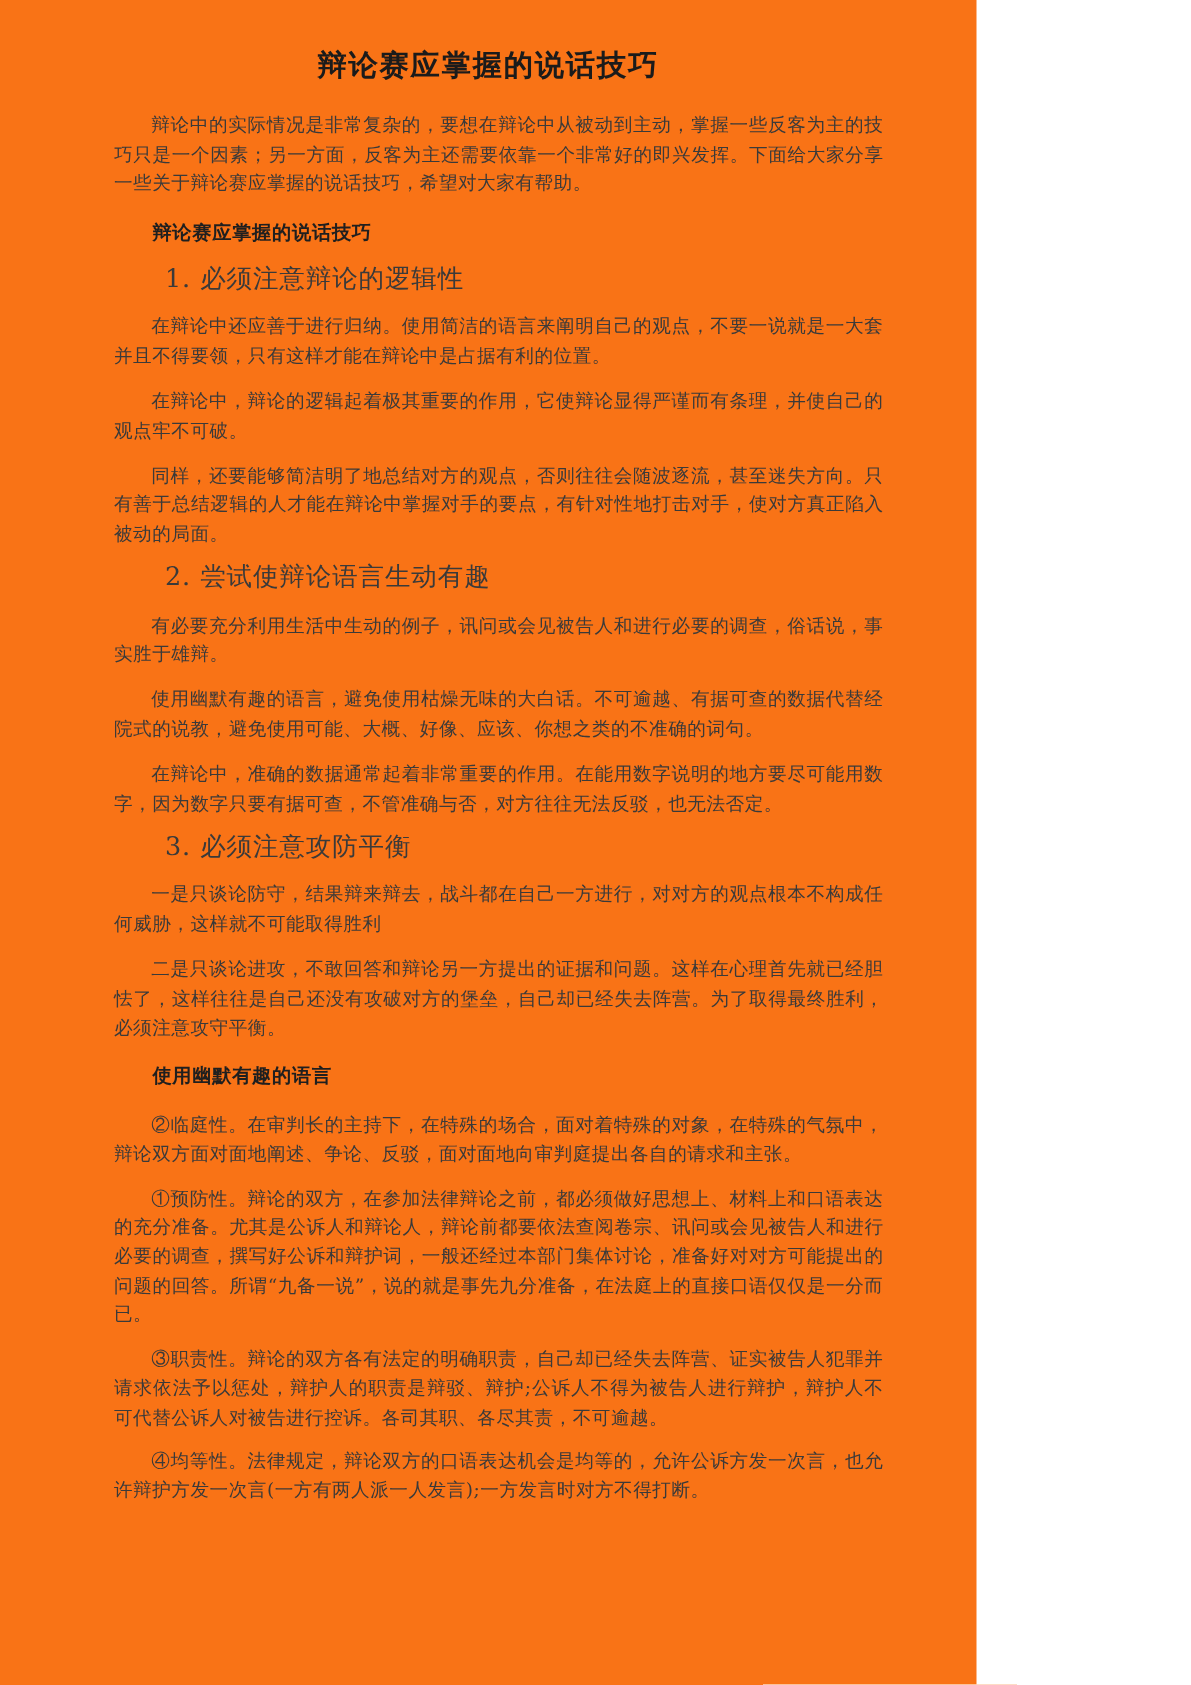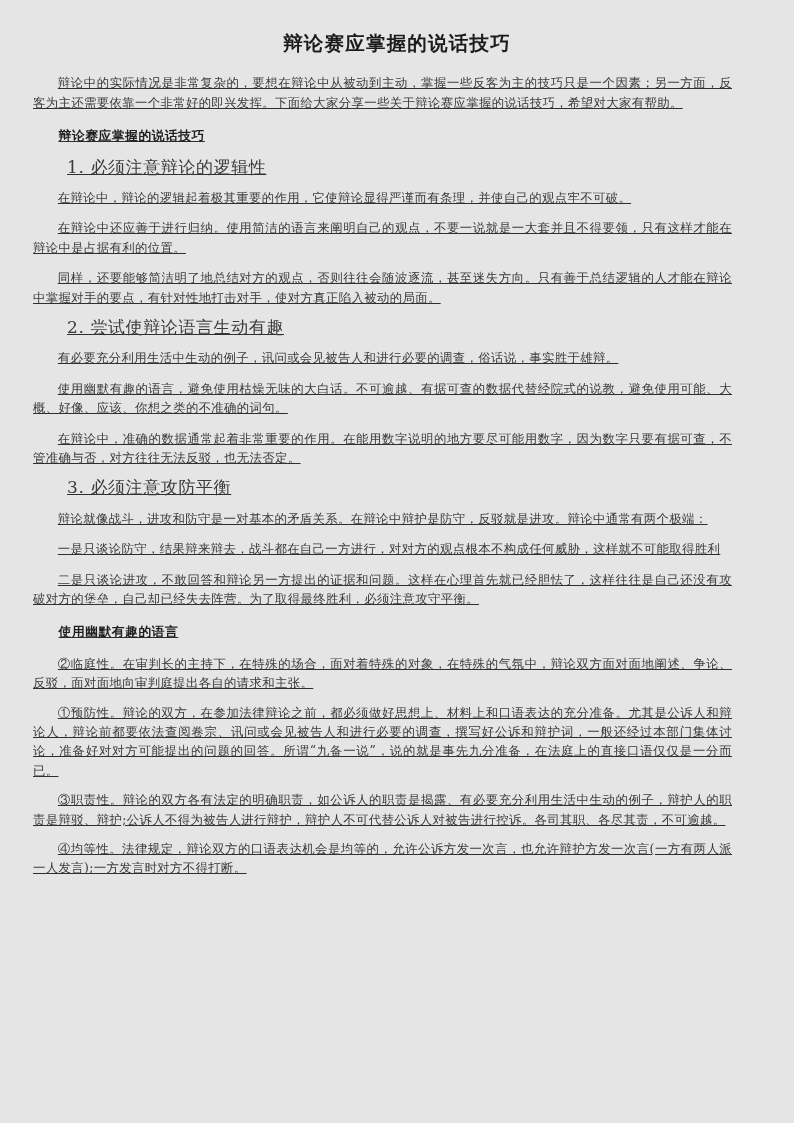--- a/index.html
+++ b/index.html
@@ -10,45 +10,44 @@
   body {
     width: 794px;
     height: 1123px;
     font-family: "DejaVu Serif", "Liberation Serif", serif;
     color: #2f2f2f;
     overflow: hidden;
   }
 
   .page {
     position: relative;
-    width: 794px;
+    width: 651px;
     height: 1123px;
-    background: #e5e5e5;
+    background: #f97316;
     box-sizing: border-box;
     padding: 0;
   }
 
   .doc-title {
     text-align: center;
     font-size: 19.5px;
     font-weight: bold;
     letter-spacing: 1.2px;
     color: #1b1b1b;
     margin: 0;
     padding-top: 30px;
     padding-bottom: 0;
     line-height: 1.4;
     font-family: "DejaVu Sans", "Liberation Sans", sans-serif;
   }
 
   .body-wrap {
-    padding-left: 33px;
+    padding-left: 76px;
     padding-right: 62px;
     padding-top: 16px;
-    text-decoration: underline;
   }
 
   p.para {
     margin: 0 0 11px 0;
     font-size: 12.4px;
     line-height: 19.4px;
     text-align: justify;
     text-justify: inter-ideograph;
     text-indent: 2em;
     letter-spacing: 0.35px;
@@ -87,37 +86,36 @@
   <h1 class="doc-title">辩论赛应掌握的说话技巧</h1>
 
   <div class="body-wrap">
 
     <p class="para">辩论中的实际情况是非常复杂的，要想在辩论中从被动到主动，掌握一些反客为主的技巧只是一个因素；另一方面，反客为主还需要依靠一个非常好的即兴发挥。下面给大家分享一些关于辩论赛应掌握的说话技巧，希望对大家有帮助。</p>
 
     <h2 class="section-head">辩论赛应掌握的说话技巧</h2>
 
     <p class="numbered">1. 必须注意辩论的逻辑性</p>
 
+    <p class="para">在辩论中还应善于进行归纳。使用简洁的语言来阐明自己的观点，不要一说就是一大套并且不得要领，只有这样才能在辩论中是占据有利的位置。</p>
     <p class="para">在辩论中，辩论的逻辑起着极其重要的作用，它使辩论显得严谨而有条理，并使自己的观点牢不可破。</p>
-    <p class="para">在辩论中还应善于进行归纳。使用简洁的语言来阐明自己的观点，不要一说就是一大套并且不得要领，只有这样才能在辩论中是占据有利的位置。</p>
     <p class="para">同样，还要能够简洁明了地总结对方的观点，否则往往会随波逐流，甚至迷失方向。只有善于总结逻辑的人才能在辩论中掌握对手的要点，有针对性地打击对手，使对方真正陷入被动的局面。</p>
 
     <p class="numbered">2. 尝试使辩论语言生动有趣</p>
 
     <p class="para">有必要充分利用生活中生动的例子，讯问或会见被告人和进行必要的调查，俗话说，事实胜于雄辩。</p>
     <p class="para">使用幽默有趣的语言，避免使用枯燥无味的大白话。不可逾越、有据可查的数据代替经院式的说教，避免使用可能、大概、好像、应该、你想之类的不准确的词句。</p>
     <p class="para">在辩论中，准确的数据通常起着非常重要的作用。在能用数字说明的地方要尽可能用数字，因为数字只要有据可查，不管准确与否，对方往往无法反驳，也无法否定。</p>
 
     <p class="numbered">3. 必须注意攻防平衡</p>
 
-    <p class="para">辩论就像战斗，进攻和防守是一对基本的矛盾关系。在辩论中辩护是防守，反驳就是进攻。辩论中通常有两个极端：</p>
     <p class="para">一是只谈论防守，结果辩来辩去，战斗都在自己一方进行，对对方的观点根本不构成任何威胁，这样就不可能取得胜利</p>
     <p class="para">二是只谈论进攻，不敢回答和辩论另一方提出的证据和问题。这样在心理首先就已经胆怯了，这样往往是自己还没有攻破对方的堡垒，自己却已经失去阵营。为了取得最终胜利，必须注意攻守平衡。</p>
 
     <h2 class="section-head">使用幽默有趣的语言</h2>
 
     <p class="para tight">②临庭性。在审判长的主持下，在特殊的场合，面对着特殊的对象，在特殊的气氛中，辩论双方面对面地阐述、争论、反驳，面对面地向审判庭提出各自的请求和主张。</p>
     <p class="para tight">①预防性。辩论的双方，在参加法律辩论之前，都必须做好思想上、材料上和口语表达的充分准备。尤其是公诉人和辩论人，辩论前都要依法查阅卷宗、讯问或会见被告人和进行必要的调查，撰写好公诉和辩护词，一般还经过本部门集体讨论，准备好对对方可能提出的问题的回答。所谓“九备一说”，说的就是事先九分准备，在法庭上的直接口语仅仅是一分而已。</p>
-    <p class="para tight">③职责性。辩论的双方各有法定的明确职责，如公诉人的职责是揭露、有必要充分利用生活中生动的例子，辩护人的职责是辩驳、辩护;公诉人不得为被告人进行辩护，辩护人不可代替公诉人对被告进行控诉。各司其职、各尽其责，不可逾越。</p>
+    <p class="para tight">③职责性。辩论的双方各有法定的明确职责，自己却已经失去阵营、证实被告人犯罪并请求依法予以惩处，辩护人的职责是辩驳、辩护;公诉人不得为被告人进行辩护，辩护人不可代替公诉人对被告进行控诉。各司其职、各尽其责，不可逾越。</p>
     <p class="para tight">④均等性。法律规定，辩论双方的口语表达机会是均等的，允许公诉方发一次言，也允许辩护方发一次言(一方有两人派一人发言);一方发言时对方不得打断。</p>
 
   </div>
 </div>
 
 </body></html>

